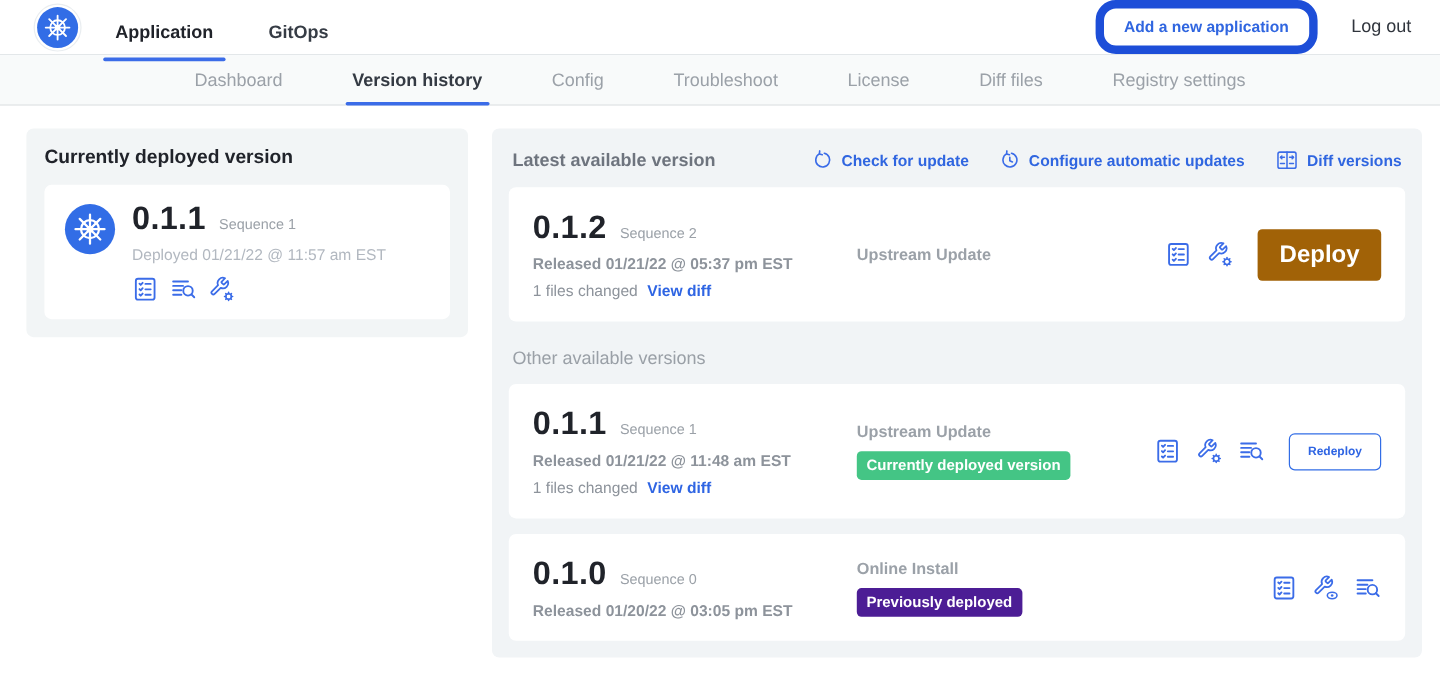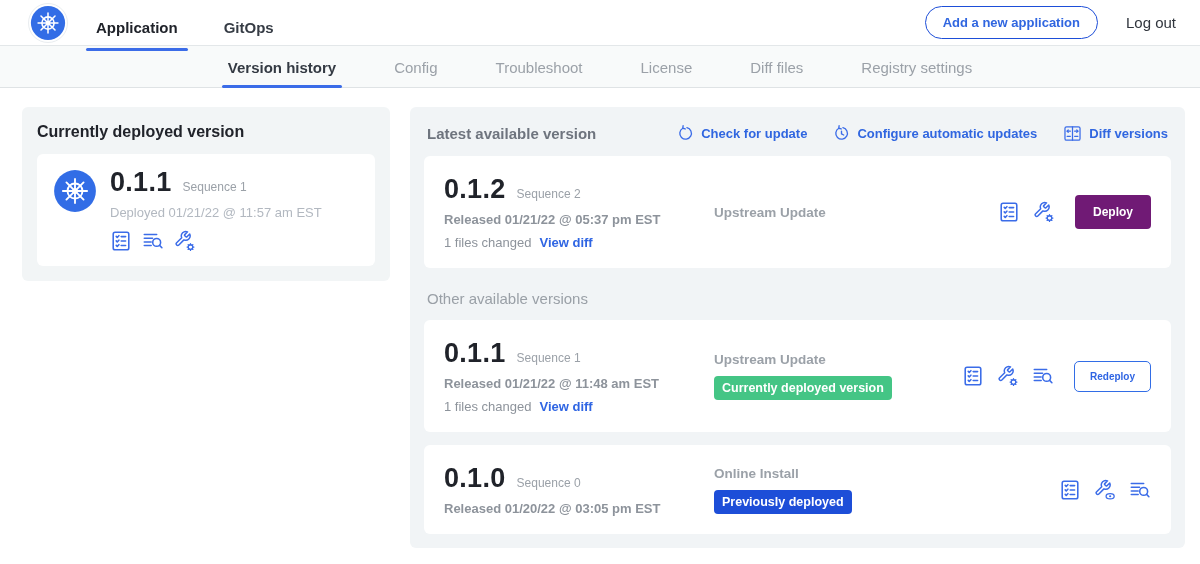--- a/index.html
+++ b/index.html
@@ -11,21 +11,21 @@
     background:#fff; border-bottom:1px solid #e3e7e9; }
   .logo-ring { width:40px; height:40px; border-radius:50%; border:1px solid #e9edf0;
     display:flex; align-items:center; justify-content:center; margin:0 28px 0 4px; background:#fff; }
   .hdr-tabs { display:flex; height:36px; }
   .hdr-tab { position:relative; display:flex; align-items:center; height:46px;
     margin-right:46px; font-size:15px; font-weight:600; color:#363c45; cursor:pointer; }
   .hdr-tab.active { font-weight:700; color:#20232a; }
   .hdr-tab.active::after { content:""; position:absolute; left:-10px; right:-10px;
     bottom:0; height:3px; background:#3b6ce8; border-radius:2px; }
   .hdr-spacer { flex:1; }
-  .add-app-btn { border:1px solid #1d4ed8; color:#3066e0; background:#fff;
+  .add-app-btn { border:7px solid #1d4ed8; color:#3066e0; background:#fff;
     font-size:13px; font-weight:700; padding:8px 17px; border-radius:17px; cursor:pointer;
     font-family:"Liberation Sans", sans-serif; }
   .logout { margin-left:28px; font-size:15px; font-weight:500; color:#30353d; cursor:pointer; }
 
   
   .subnav { height:42px; background:#f8fafa; border-bottom:1px solid #dfe3e5;
     display:flex; justify-content:center; }
   .sub-tab { position:relative; display:flex; align-items:center; height:42px;
     margin:0 29px; font-size:15px; color:#9ba1a8; cursor:pointer; }
   .sub-tab.active { color:#343a43; font-weight:700; }
@@ -59,24 +59,24 @@
   .ver-info { width:260px; flex:0 0 auto; }
   .ver-line1 { display:flex; align-items:baseline; gap:11px; }
   .released { font-size:13px; color:#8d939b; font-weight:600; margin-top:7px; }
   .files-row { display:flex; align-items:baseline; gap:8px; margin-top:8px; font-size:13px; color:#8d939b; }
   .view-diff { color:#2f65e3; font-weight:700; cursor:pointer; }
   .ver-source { flex:1; padding-left:10px; }
   .source-label { font-size:13.5px; font-weight:600; color:#9ba1a8; }
   .badge { display:inline-block; margin-top:9px; padding:5px 8px; border-radius:4px;
     font-size:12.5px; font-weight:700; color:#fff; }
   .badge.green { background:#44c585; }
-  .badge.gray  { background:#1d4ed8; }
+  .badge.gray  { background:#4c1d95; }
   .ver-actions { display:flex; align-items:center; gap:13px; flex:0 0 auto; }
-  .btn-primary { background:#701a75; color:#fff; border:none; border-radius:4px;
-    font-size:12px; font-weight:700; padding:10px 18px; margin-left:7px; cursor:pointer;
+  .btn-primary { background:#a16207; color:#fff; border:none; border-radius:4px;
+    font-size:20px; font-weight:700; padding:10px 18px; margin-left:7px; cursor:pointer;
     font-family:"Liberation Sans", sans-serif; }
   .btn-outline { background:#fff; color:#2f65e3; border:1px solid #326de6; border-radius:5px;
     font-size:10px; font-weight:700; padding:9px 15px; margin-left:7px; cursor:pointer;
     font-family:"Liberation Sans", sans-serif; }
   .other-title { font-size:15px; color:#9aa0a7; margin:22px 3px 13px; }
   .gap { height:13px; }
 </style>
 </head>
 <body>
 
@@ -165,20 +165,23 @@
     <div class="hdr-tab">
         <span>GitOps</span>
       </div>
   </div>
   <div class="hdr-spacer"></div>
   <button class="add-app-btn">Add a new application</button>
   <div class="logout">Log out</div>
 </div>
 
 <div class="subnav">
+  <div class="sub-tab">
+      <span>Dashboard</span>
+    </div>
   <div class="sub-tab active">
       <span>Version history</span>
     </div>
   <div class="sub-tab">
       <span>Config</span>
     </div>
   <div class="sub-tab">
       <span>Troubleshoot</span>
     </div>
   <div class="sub-tab">

